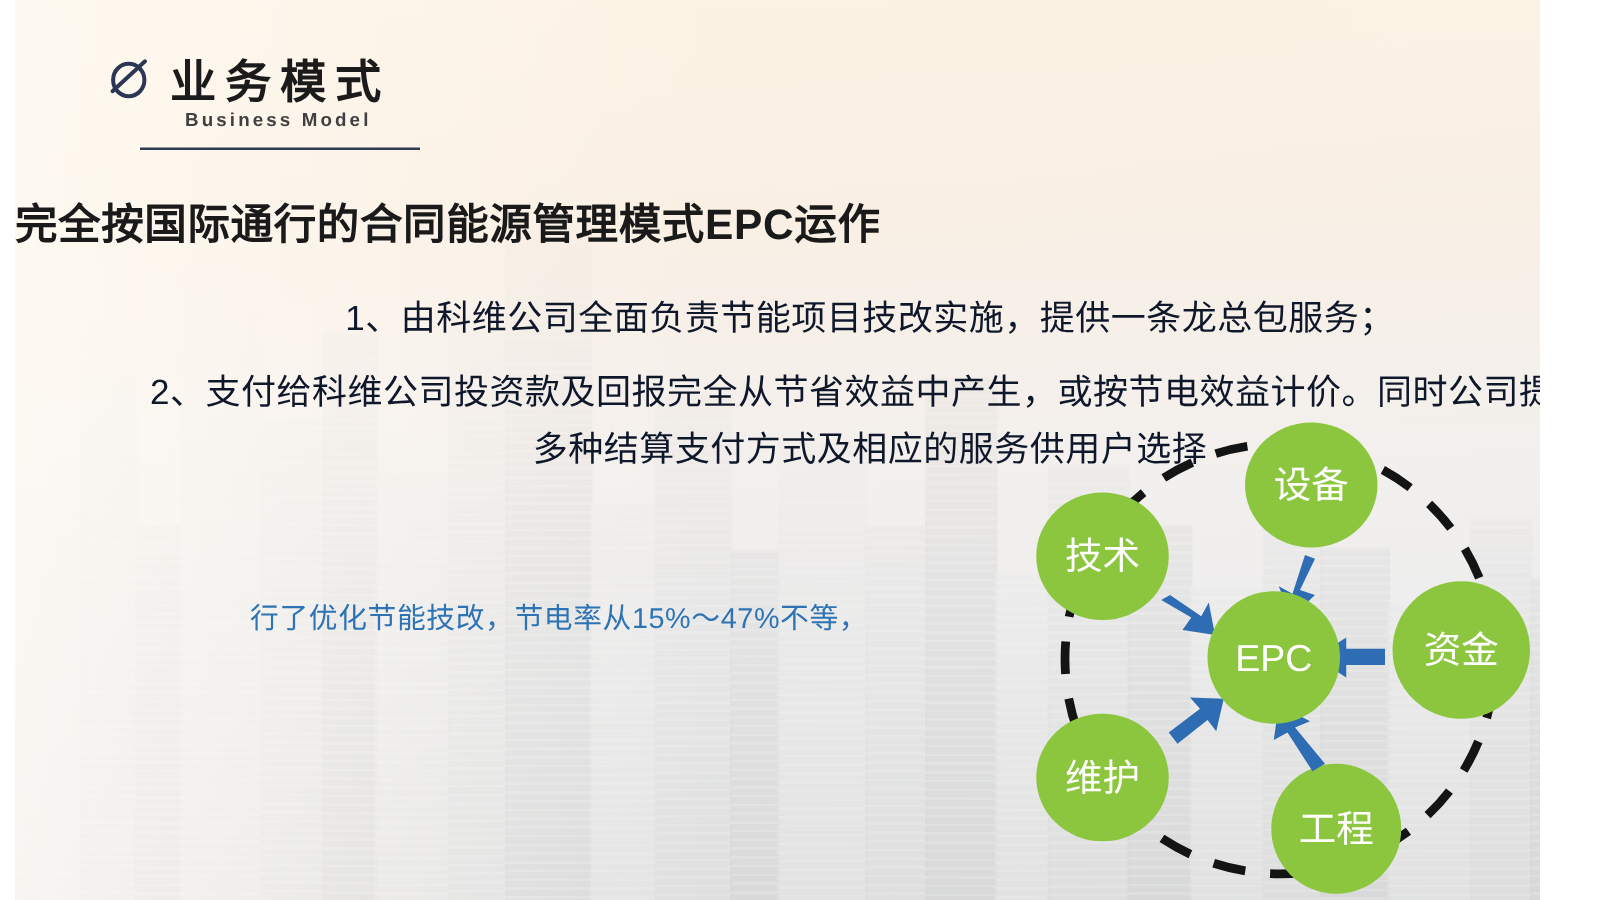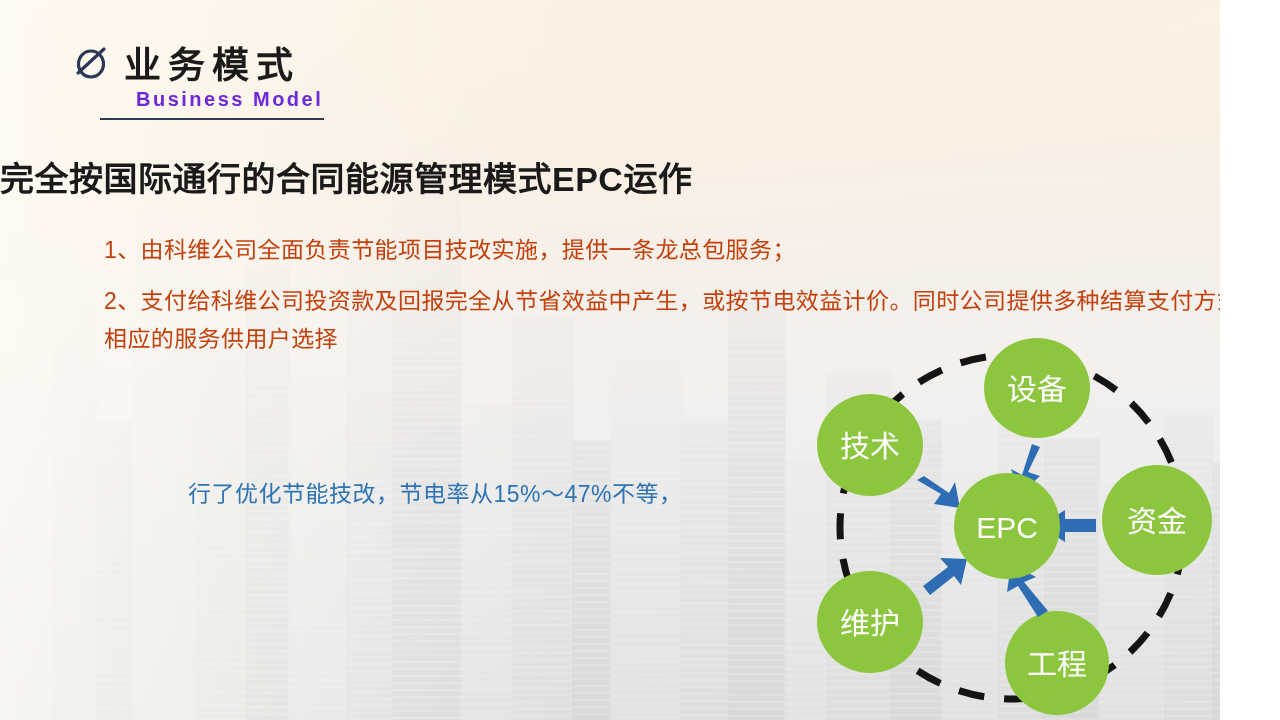--- a/index.html
+++ b/index.html
@@ -8,20 +8,21 @@
     padding: 0;
     background: #ffffff;
   }
   #slide {
     position: relative;
     width: 1220px;
     height: 720px;
     overflow: hidden;
     font-family: "Liberation Sans", "DejaVu Sans", sans-serif;
     background: #f3ece4;
+    margin-left: 12px;
   }
 
   
   .bg-layer {
     position: absolute;
     inset: 0;
     pointer-events: none;
   }
   .bg-sky {
     background:
@@ -89,24 +90,24 @@
     font-size: 37px;
     font-weight: bold;
     letter-spacing: 7px;
     color: #1b1b1b;
     white-space: nowrap;
   }
   .title-en {
     position: absolute;
     left: 136px;
     top: 88px;
-    font-size: 20px;
+    font-size: 15px;
     font-weight: bold;
     letter-spacing: 2.5px;
-    color: #6d28d9;
+    color: #404040;
     white-space: nowrap;
   }
   .title-rule {
     position: absolute;
     left: 100px;
     top: 118px;
     width: 224px;
     height: 2px;
     background: #2f3b52;
   }
@@ -125,25 +126,26 @@
   }
 
   
   .body-block {
     position: absolute;
     left: 104px;
     top: 232px;
     width: 1160px;
   }
   .para {
-    font-size: 23px;
-    color: #c2410c;
+    font-size: 28px;
+    color: #0f172a;
     line-height: 1.62;
     margin: 0 0 14px 0;
     letter-spacing: .4px;
+    text-align: center;
   }
 
   
   .blue-block {
     position: absolute;
     left: 150px;
     top: 472px;
     width: 620px;
     color: #2E74B5;
     font-size: 23px;

